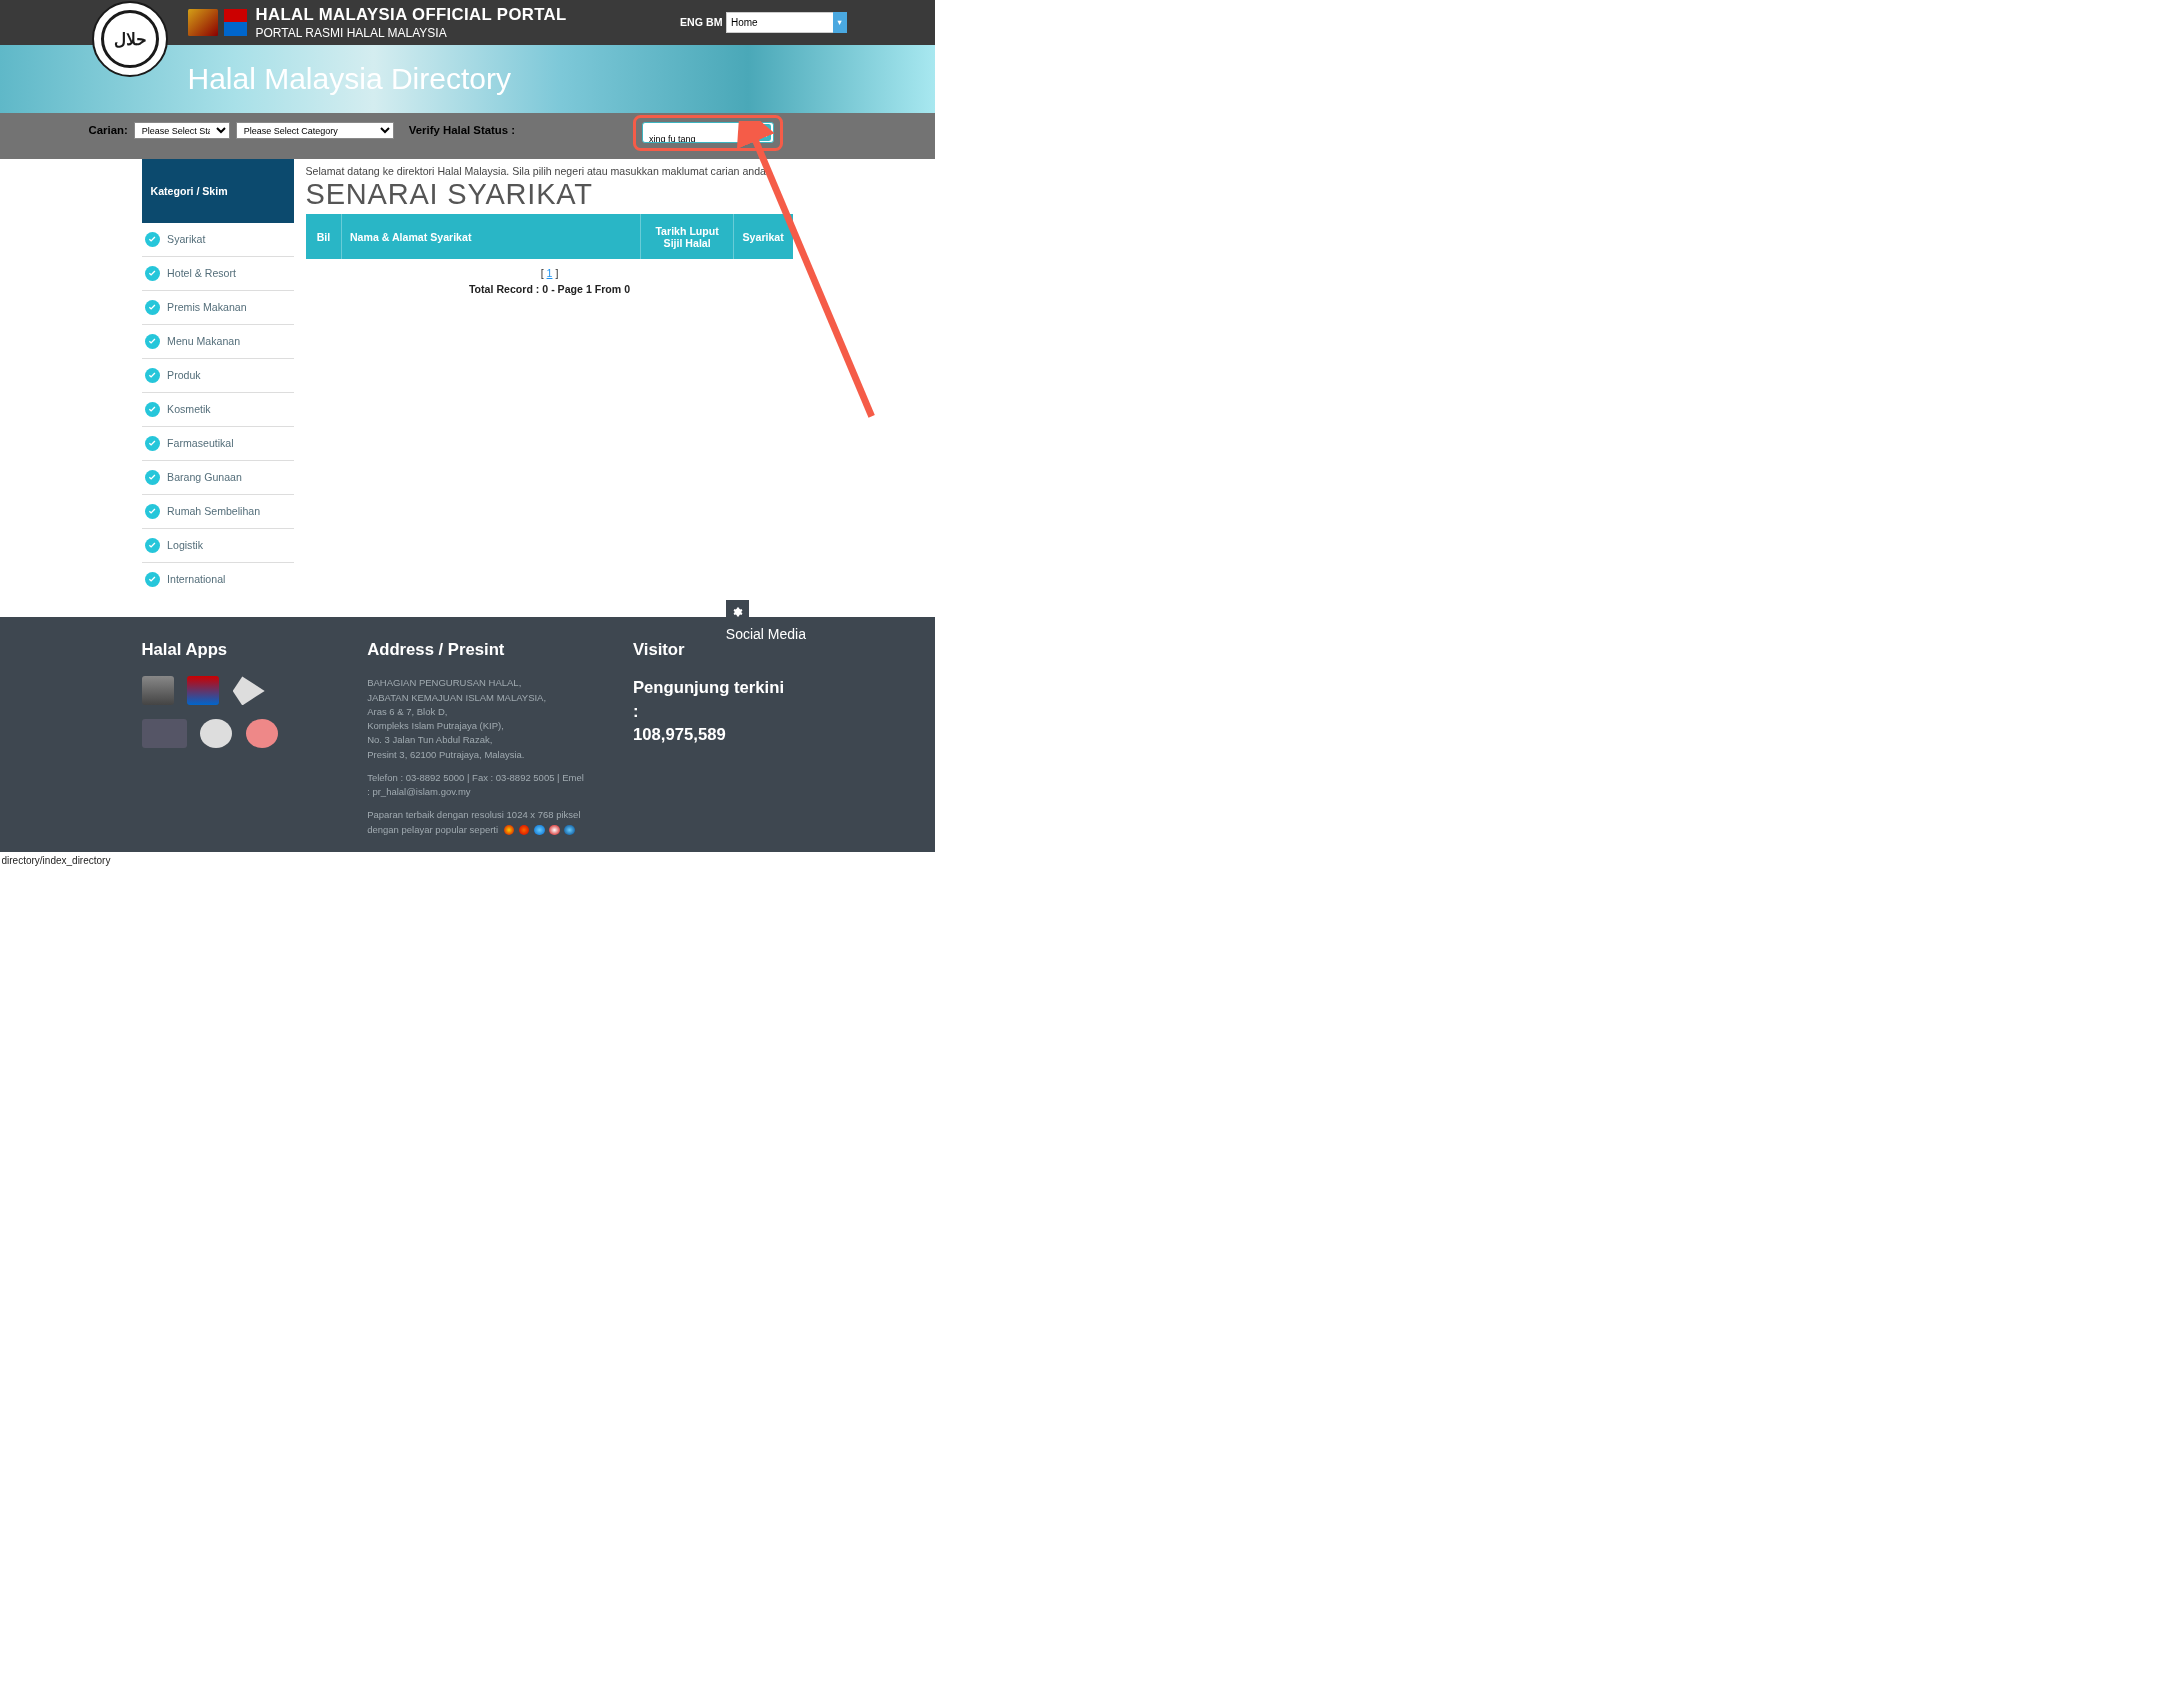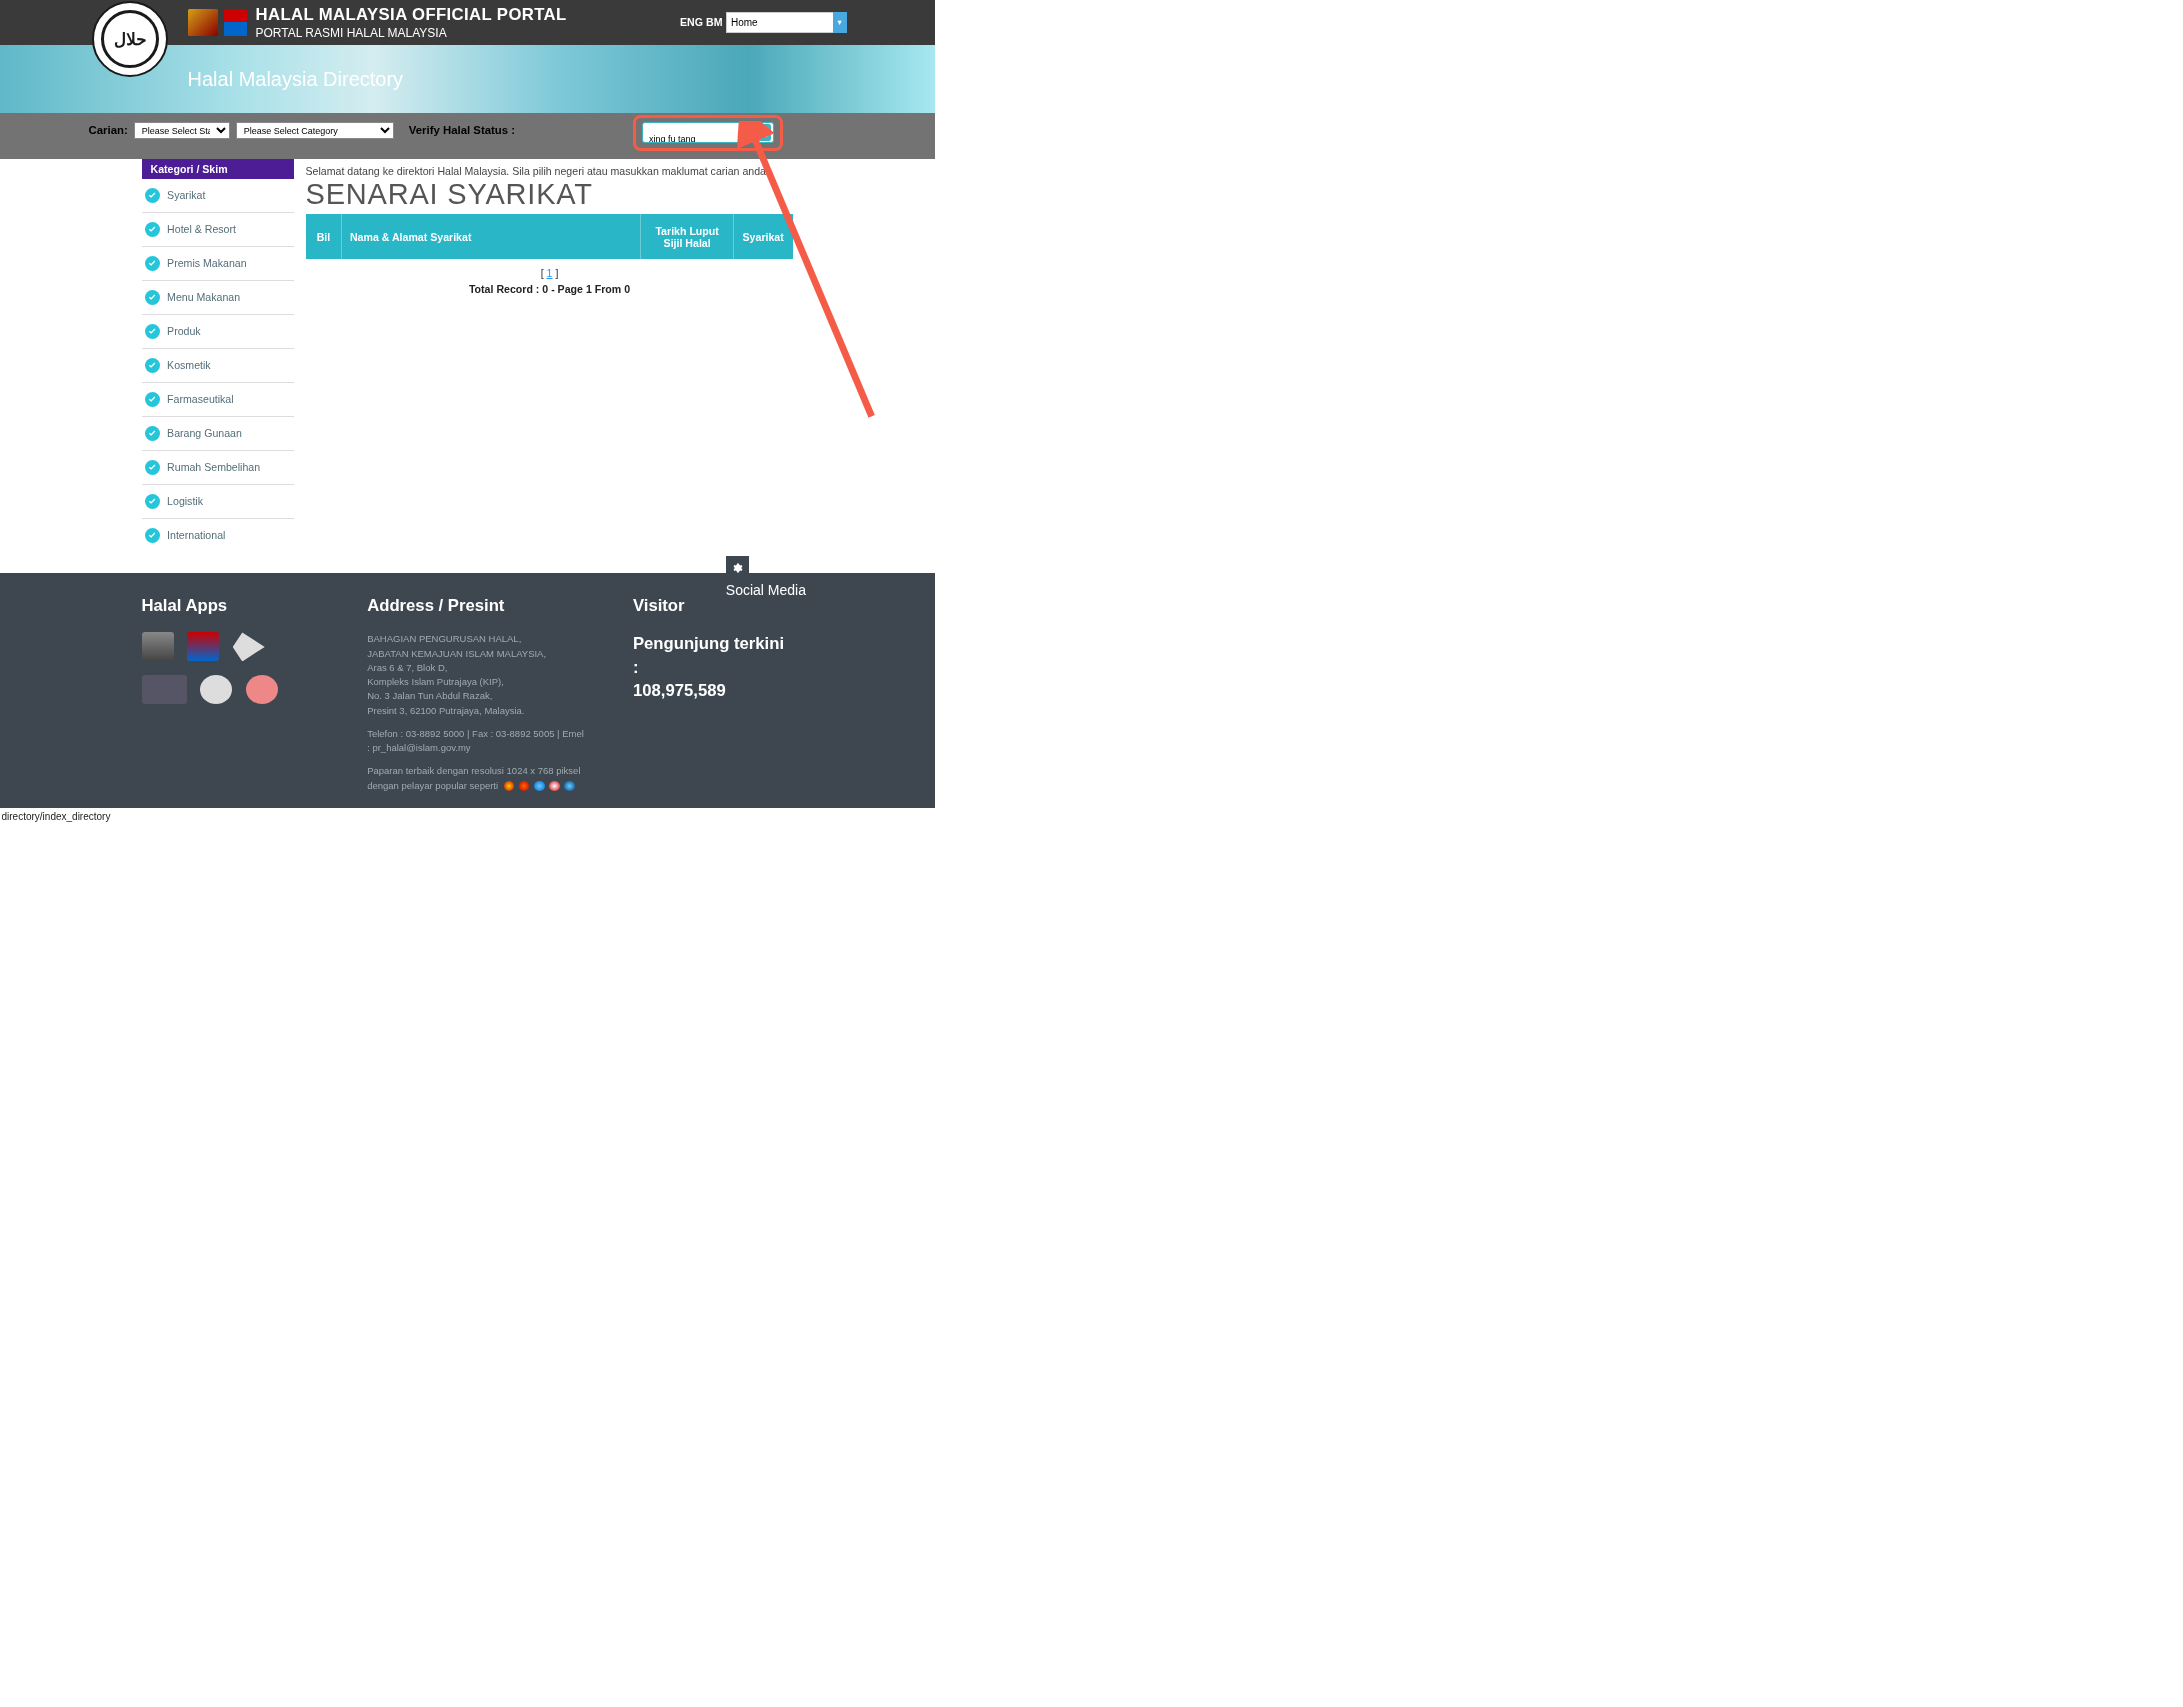--- a/index.html
+++ b/index.html
@@ -16,38 +16,38 @@
 .portal-title { font-size: 16.7px; font-weight: bold; letter-spacing: 0.4px; }
 .portal-subtitle { font-size: 12px; margin-top: 0.8px; }
 .lang-nav { display: flex; align-items: center; gap: 3px; margin-left: auto; color: #fff; }
 .lang-link { color: #fff; text-decoration: none; font-weight: bold; font-size: 10.6px; }
 .home-select { background: #fff; border: 0.8px solid #ccc; padding: 3px 4.5px; font-size: 10px; width: 121px; height: 21px; appearance: none; position: relative; }
 .select-wrap { position: relative; }
 .select-arrow { position: absolute; right: 0; top: 0; width: 13.6px; height: 21px; background: #4aa8e0; display: flex; align-items: center; justify-content: center; color: #fff; font-size: 8.3px; pointer-events: none; }
 
 .banner { background: linear-gradient(90deg, #5fb8c8 0%, #a8e0e8 25%, #d4edf0 40%, #7dc8d8 60%, #4aa8b8 80%, #a8e8f0 100%); height: 68px; display: flex; align-items: center; }
 .banner-inner { width: 758px; margin: 0 auto; }
-.banner-title { color: #fff; font-size: 20px; font-weight: normal; margin-left: 99px; }
+.banner-title { color: #fff; font-size: 30px; font-weight: normal; margin-left: 99px; }
 
 .filter-bar { background: #737373; padding: 9px 0 20px; position: relative; }
 .filter-inner { width: 758px; margin: 0 auto; display: flex; align-items: center; gap: 6px; flex-wrap: wrap; }
 .carian-label { font-weight: bold; font-size: 11.4px; }
 .select-box { background: #fff; border: 0.8px solid #888; font-size: 9px; padding: 1.5px 3px; height: 16.7px; }
 .select-state { width: 96px; }
 .select-category { width: 158px; }
 .verify-label { font-weight: bold; font-size: 11.4px; margin-left: 9px; }
 .search-highlight { border: 3.8px solid #f55c48; border-radius: 7.6px; padding: 4.5px 6px; display: flex; align-items: center; position: absolute; right: 152px; top: 1.5px; }
 .search-input { border: 1.5px solid #3cb5c1; border-radius: 3px; padding: 15px 23px 3px 6px; font-size: 9px; width: 132px; height: 21px; }
 .search-btn { position: absolute; right: 9px; width: 16.7px; height: 16.7px; background: #3cb5c1; border: none; border-radius: 2.3px; display: flex; align-items: center; justify-content: center; cursor: pointer; }
 .search-btn svg { width: 10px; height: 10px; }
 .arrow-anno { position: absolute; pointer-events: none; }
 
 .main-content { width: 652px; margin: 0 auto; display: flex; gap: 12px; padding-top: 0; }
 .sidebar { width: 152px; flex-shrink: 0; }
-.sidebar-header { background: #4c1d95; color: #fff; padding: 4px 9px; font-size: 10.6px; font-weight: bold; }
+.sidebar-header { background: #0c4a6e; color: #fff; padding: 26px 9px; font-size: 10.6px; font-weight: bold; }
 .sidebar-item { display: flex; align-items: center; gap: 7.6px; padding: 9px 3px; border-bottom: 0.8px solid #ddd; color: #546e7a; font-size: 10.6px; cursor: pointer; }
 .sidebar-item:last-child { border-bottom: none; }
 .check-icon { width: 15px; height: 15px; background: #26c6da; border-radius: 50%; display: flex; align-items: center; justify-content: center; flex-shrink: 0; }
 .check-icon svg { width: 8.3px; height: 8.3px; }
 
 .content-area { flex: 1; padding-top: 6px; }
 .welcome-text { font-size: 10.6px; color: #444; margin-bottom: 1.5px; }
 .company-list-title { font-size: 29px; color: #555; font-weight: normal; margin-bottom: 3px; letter-spacing: 0.8px; }
 .results-table { width: 100%; border-collapse: collapse; }
 .results-table th { background: #29b6c6; color: #fff; padding: 10.6px 7.6px; font-size: 10.6px; font-weight: bold; text-align: center; border-right: 0.8px solid rgba(255,255,255,0.3); vertical-align: middle; }

